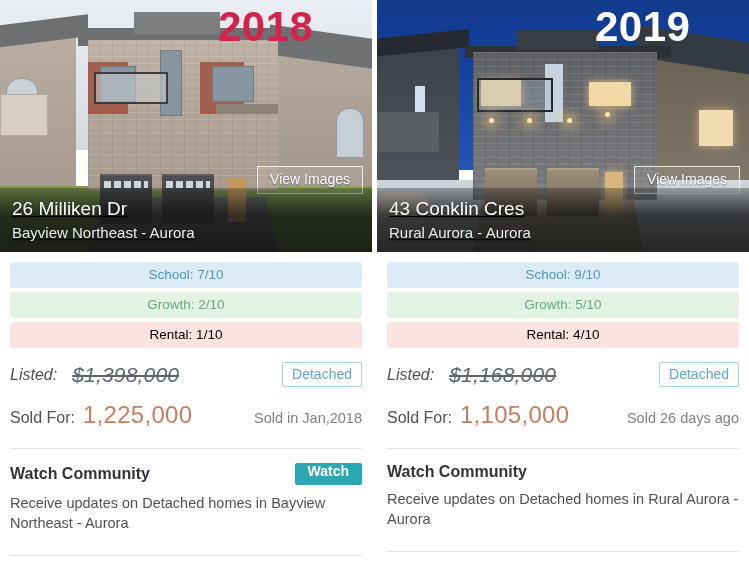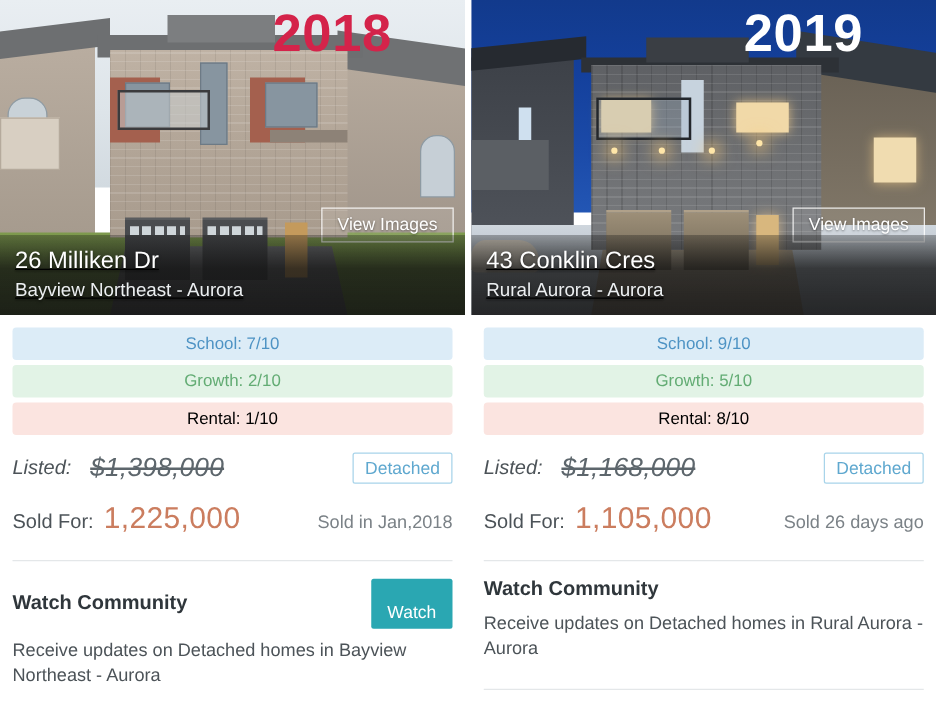--- a/index.html
+++ b/index.html
@@ -306,21 +306,21 @@
     height:1px; background:#e4e7e9; margin:19px 0 0; border:0;
   }
 
   .watch-head {
     display:flex; align-items:center; justify-content:space-between;
     margin-top:14px;
   }
   .watch-title { font-size:16px; font-weight:700; color:#2f363b; }
   .watch-btn {
     background:#2aa7b2; color:#ffffff; font-size:14px;
-    padding:18px 13px 6px; border:0; border-radius:2px; white-space:nowrap;
+    padding:0 13px 6px; border:0; border-radius:2px; white-space:nowrap;font-weight:bold;
   }
   .watch-desc {
     margin-top:9px; font-size:14.5px; line-height:1.35; color:#4c5358;
   }
 
   .specs {
     display:flex; margin-top:24px;
   }
   .spec { flex:1; text-align:center; }
   .spec-icon { height:40px; display:flex; align-items:flex-end; justify-content:center; }
@@ -491,21 +491,21 @@
         <div class="addr-title">43 Conklin Cres</div>
         <div class="addr-sub">Rural Aurora - Aurora</div>
       </div>
     </div>
 
     <div class="body">
 
       <div class="ratings">
         <div class="rating rating-school">School: 9/10</div>
         <div class="rating rating-growth">Growth: 5/10</div>
-        <div class="rating rating-rental">Rental: 8/10</div>
+        <div class="rating rating-rental">Rental: 4/10</div>
       </div>
 
       <div class="listed-row">
         <div class="listed-left">
           <span class="listed-label">Listed:</span>
           <span class="listed-price">$1,168,000</span>
         </div>
         <div class="type-badge">Detached</div>
       </div>
 

